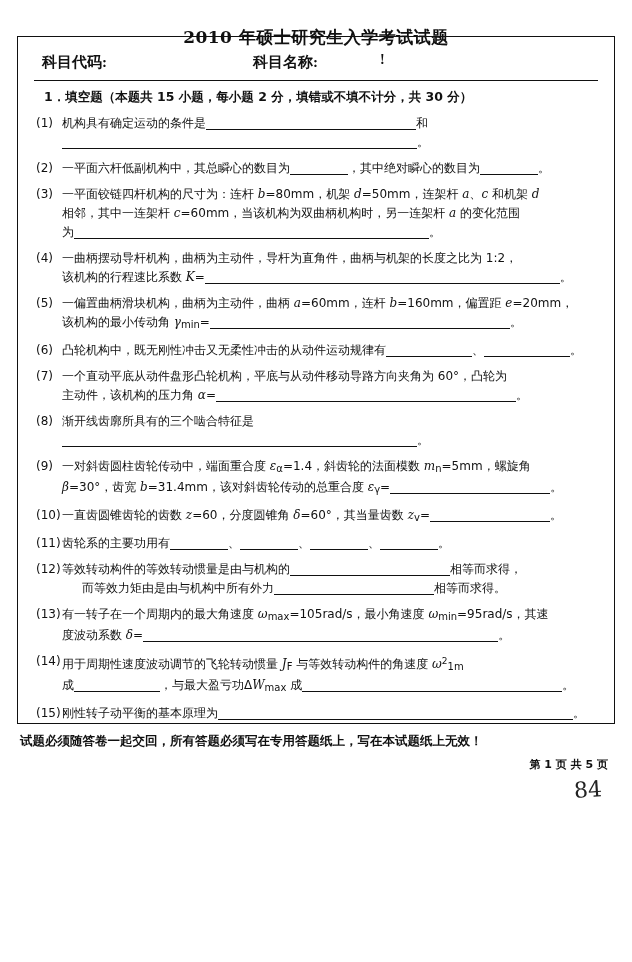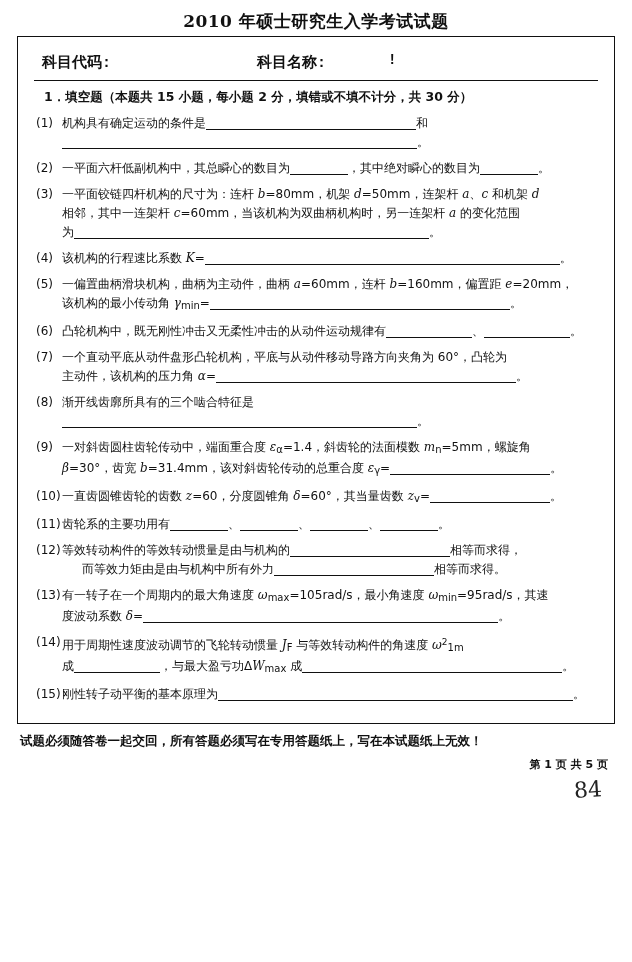--- a/index.html
+++ b/index.html
@@ -7,21 +7,21 @@
     width:632px;height:962px;
     font-family:"DejaVu Sans","Liberation Sans",sans-serif;
     color:#111;
     position:relative;
     overflow:hidden;
   }
   .page{
     position:relative;
     width:632px;height:810px;
     box-sizing:border-box;
-    padding:0;
+    padding:16px;
   }
   .doc-title{
     text-align:center;
     font-family:"DejaVu Serif","Liberation Serif",serif;
     font-weight:bold;
     font-size:17px;
     letter-spacing:0.5px;
     padding-top:10px;
     padding-bottom:6px;
   }
@@ -30,21 +30,21 @@
     left:17px;right:17px;
     top:36px;bottom:86px;
     border:1.5px solid #111;
     box-sizing:border-box;
     padding:10px 14px 8px 14px;
     overflow:hidden;
   }
   .subject-row{
     display:flex;
     align-items:flex-end;
-    font-family:Liberation Mono, monospace;
+    font-family:Liberation Serif, serif;
     font-weight:bold;
     font-size:15px;
     padding:6px 6px 4px 10px;
     gap:8px;
   }
   .subject-row .lab1{white-space:nowrap;}
   .subject-row .fill1{
     flex:0 0 118px;
     border-bottom:1px solid transparent;
     height:16px;
@@ -174,20 +174,21 @@
       <span class="qbody">
         <span class="line">一平面铰链四杆机构的尺寸为：连杆 <i class="v">b</i>=80mm，机架 <i class="v">d</i>=50mm，连架杆 <i class="v">a</i>、<i class="v">c</i> 和机架 <i class="v">d</i></span>
         <span class="line">相邻，其中一连架杆 <i class="v">c</i>=60mm，当该机构为双曲柄机构时，另一连架杆 <i class="v">a</i> 的变化范围</span>
         <span class="line">为<span class="blank b-max"></span>。</span>
       </span>
     </div>
 
     <div class="q">
       <span class="qn">(4)</span>
       <span class="qbody">
+        <span class="line">一曲柄摆动导杆机构，曲柄为主动件，导杆为直角件，曲柄与机架的长度之比为 1:2，</span>
         <span class="line">该机构的行程速比系数 <i class="v">K</i>=<span class="blank b-max"></span>。</span>
       </span>
     </div>
 
     <div class="q">
       <span class="qn">(5)</span>
       <span class="qbody">
         <span class="line">一偏置曲柄滑块机构，曲柄为主动件，曲柄 <i class="v">a</i>=60mm，连杆 <i class="v">b</i>=160mm，偏置距 <i class="v">e</i>=20mm，</span>
         <span class="line">该机构的最小传动角 <i class="v">γ</i><span class="sub">min</span>=<span class="blank b-huge"></span>。</span>
       </span>

